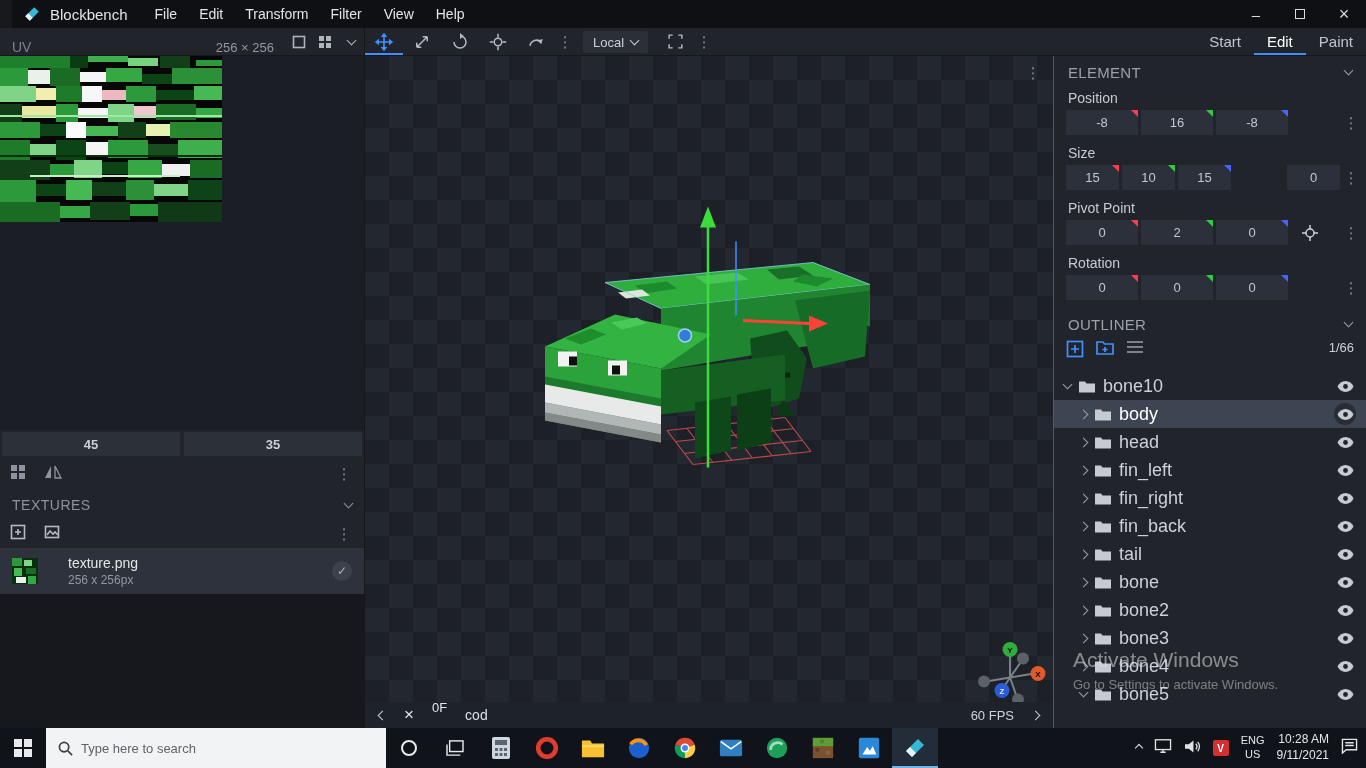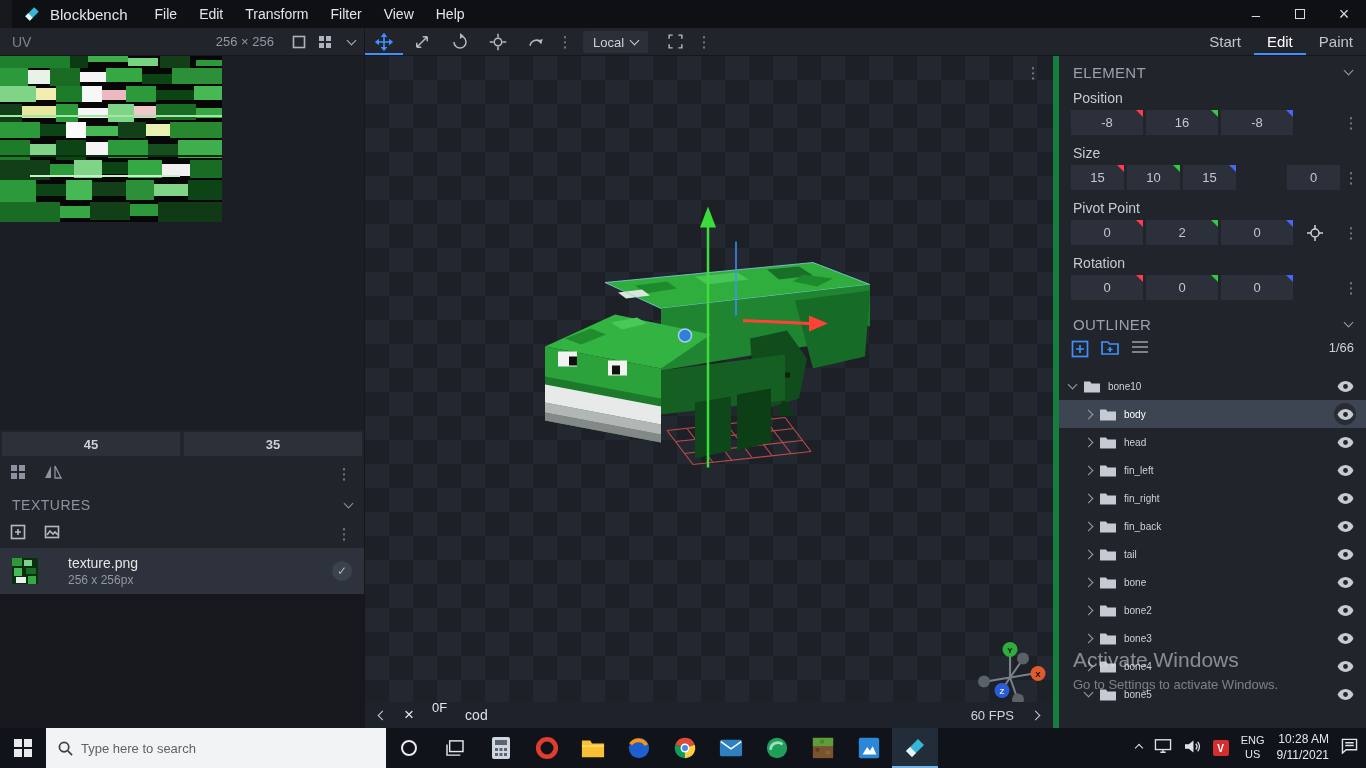--- a/index.html
+++ b/index.html
@@ -14,21 +14,21 @@
   .tb-app { font-size:15px; margin-right:16px; }
   .tb-menu { padding:0 11px; height:100%; display:flex; align-items:center; cursor:default; }
   .tb-spacer { flex:1; }
   .tb-win { width:44px; height:100%; display:flex; align-items:center; justify-content:center;
     color:#d6d9de; font-size:15px; }
   .tb-max-box { width:10px; height:10px; border:1px solid #d6d9de; }
 
   
   .toolbar { position:absolute; top:28px; left:0; right:0; height:28px; background:#21252b;
     border-bottom:1px solid #15171b; display:flex; align-items:stretch; z-index:29; }
-  .tbar-left { width:365px; display:flex; align-items:center; border-right:1px solid #15171b; }
+  .tbar-left { width:365px; display:flex; align-items:flex-end; border-right:1px solid #15171b; }
   .uv-label { color:#7d838d; font-size:14px; margin-left:12px; }
   .tbar-left .grow { flex:1; }
   .res-text { color:#9298a2; font-size:13px; margin-right:12px; }
   .mini-icon { width:26px; height:100%; display:flex; align-items:center; justify-content:center; }
   .tool { width:38px; display:flex; align-items:center; justify-content:center; }
   .tool.active { box-shadow: inset 0 -2px 0 #3e90ff; }
   .dots { color:#8a909a; font-size:15px; display:flex; align-items:center; justify-content:center;
     width:20px; cursor:pointer; }
   .local-btn { display:flex; align-items:center; gap:7px; background:#2a2f38; color:#ccd1d8;
     font-size:13px; height:22px; padding:0 10px; margin:3px 8px; border-radius:2px; }
@@ -81,21 +81,21 @@
   .vp-dots { position:absolute; top:8px; right:10px; z-index:5; }
   .timeline { position:absolute; left:0; right:0; bottom:0; height:26px; background:#1e222a;
     display:flex; align-items:center; gap:18px; padding:0 14px; color:#c6cbd3; z-index:6; }
   .tl-close { font-size:17px; color:#e3e6ea; line-height:1; margin-top:-2px; }
   .tl-frame { font-size:13px; color:#e3e6ea; border-bottom:1.5px solid #cfd3da; padding-bottom:15px; }
   .tl-name { font-size:14px; color:#dde0e5; }
   .tl-spacer { flex:1; }
   .tl-fps { font-size:13px; color:#cfd3da; }
 
   
-  .right-panel { width:313px; background:#21252b; border-left:6px solid #15803d; overflow:hidden; }
+  .right-panel { width:313px; background:#21252b; border-left:1px solid #15803d; overflow:hidden; }
   .rp-header { display:flex; align-items:center; height:32px; padding:0 14px; color:#9aa0ac;
     font-size:15px; letter-spacing:.3px; }
   .rp-header .grow { flex:1; }
   .rp-label { padding:2px 14px 4px; color:#c6cad2; font-size:14px; }
   .field-row { position:relative; display:flex; gap:3px; padding:0 26px 0 12px; margin-bottom:8px;
     align-items:center; }
   .field { position:relative; width:72px; height:25px; background:#2b303a; color:#c2c7d0;
     font-size:13px; display:flex; align-items:center; justify-content:center; overflow:hidden; }
   .field-sm { width:53px; }
   .field .corner { position:absolute; top:0; right:0; width:0; height:0;
@@ -103,21 +103,21 @@
   .corner.cx { border-top:7px solid #ff3b4e; }
   .corner.cy { border-top:7px solid #2ecc40; }
   .corner.cz { border-top:7px solid #4466ff; }
   .extra-field { margin-left:auto; }
   .row-dots { position:absolute; right:5px; top:50%; transform:translateY(-50%); }
   .pivot-btn { width:26px; height:25px; display:flex; align-items:center; justify-content:center;
     margin-left:6px; }
   .out-toolbar { display:flex; height:32px; padding:0 12px; gap:12px; }
   .out-count { margin-left:auto; color:#ccd1d8; font-size:13px; }
   .orow { display:flex; align-items:center; height:28px; padding:0 10px; color:#ccd0d8;
-    font-size:10px; }
+    font-size:18px; }
   .orow .ochev { color:#9aa0aa; margin-right:8px; flex:0 0 auto; }
   .orow.indent { padding-left:26px; }
   .orow .folder { margin-right:8px; flex:0 0 auto; }
   .orow .eye { margin-left:auto; display:flex; align-items:center; justify-content:center;
     width:22px; height:22px; }
   .orow.selected { background:#3d4452; color:#ffffff; }
   .orow.selected .eye { background:#272c35; border-radius:50%; }
 
   
   .watermark { position:absolute; left:1073px; top:648px; z-index:50; pointer-events:none; }

